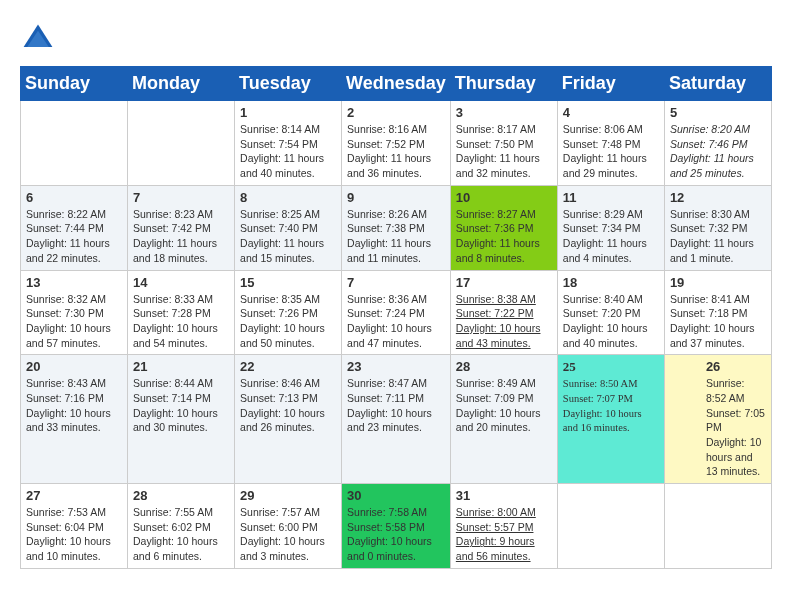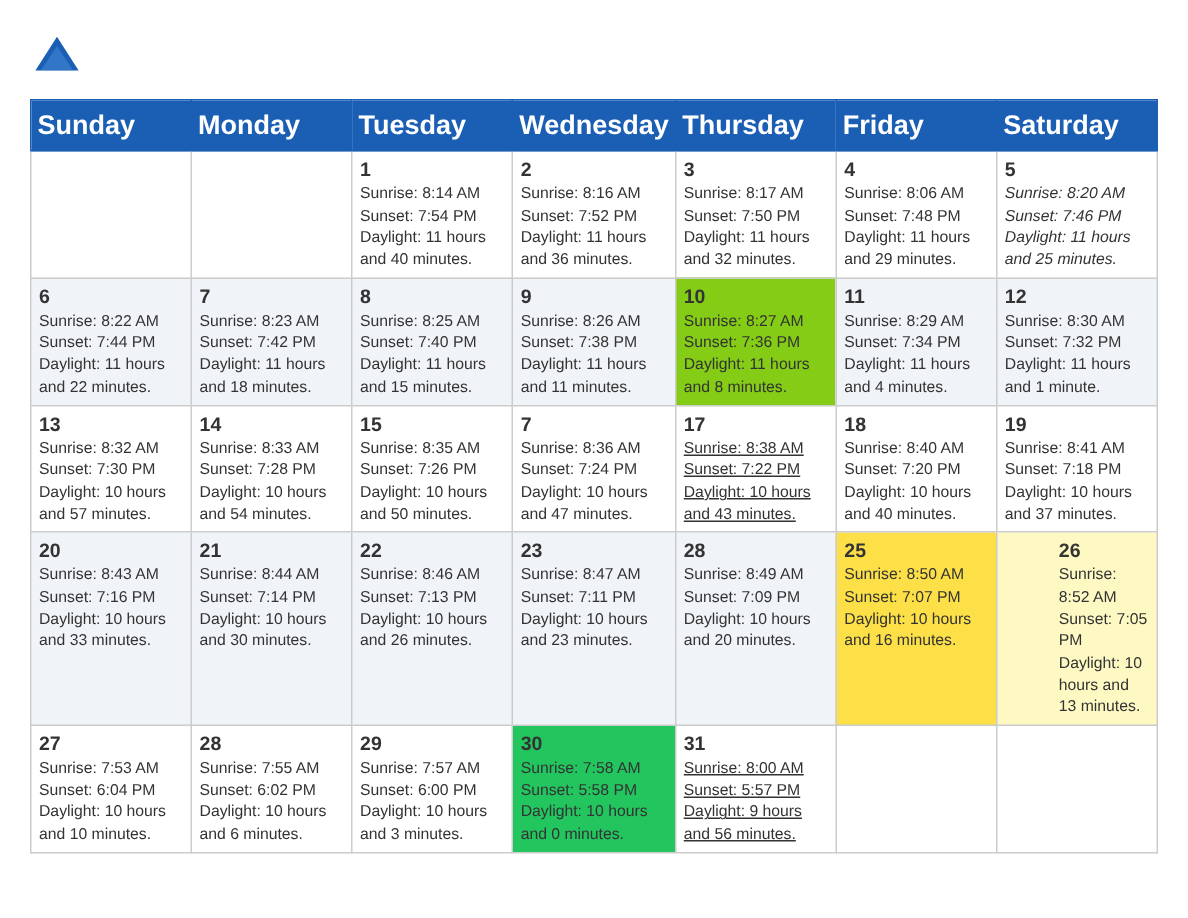--- a/index.html
+++ b/index.html
@@ -276,21 +276,21 @@
           <div class="day-info" style="white-space: pre-line;">Sunrise: 8:47 AM
 Sunset: 7:11 PM
 Daylight: 10 hours and 23 minutes.</div>
         </td>
         <td style="background-color: rgb(240, 244, 248);">
           <span class="day-number">28</span>
           <div class="day-info" style="white-space: pre-line;">Sunrise: 8:49 AM
 Sunset: 7:09 PM
 Daylight: 10 hours and 20 minutes.</div>
         </td>
-        <td style="background-color: #fde047;">
+        <td style="background-color: #5eead4; font-family: Liberation Serif, serif;">
           <span class="day-number">25</span>
           <div class="day-info" style="white-space: pre-line;">Sunrise: 8:50 AM
 Sunset: 7:07 PM
 Daylight: 10 hours and 16 minutes.</div>
         </td>
         <td style="background-color: #fef9c3; padding-left: 41px;">
           <span class="day-number">26</span>
           <div class="day-info" style="white-space: pre-line;">Sunrise: 8:52 AM
 Sunset: 7:05 PM
 Daylight: 10 hours and 13 minutes.</div>

